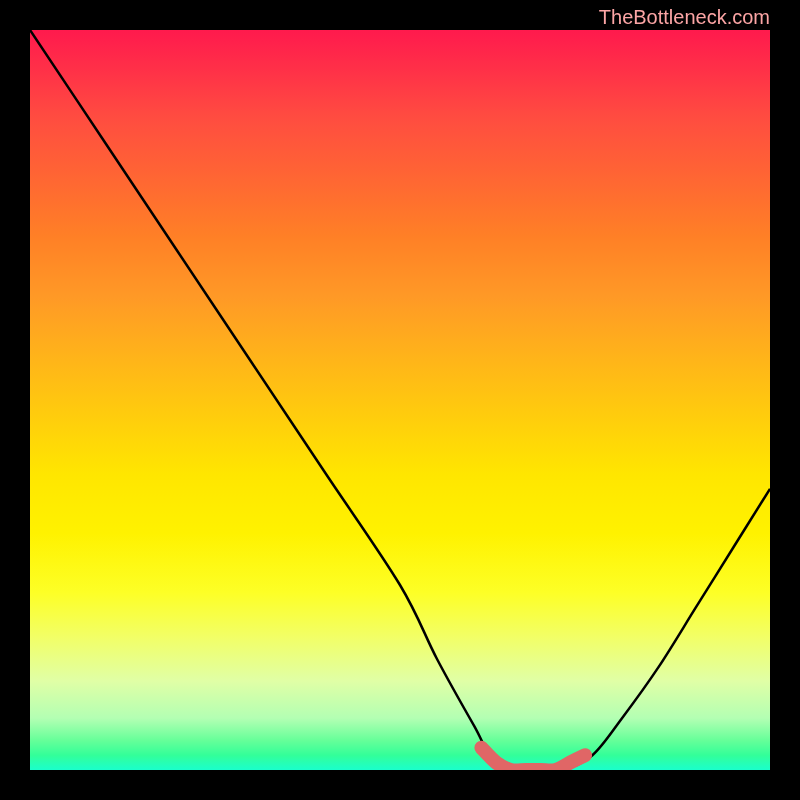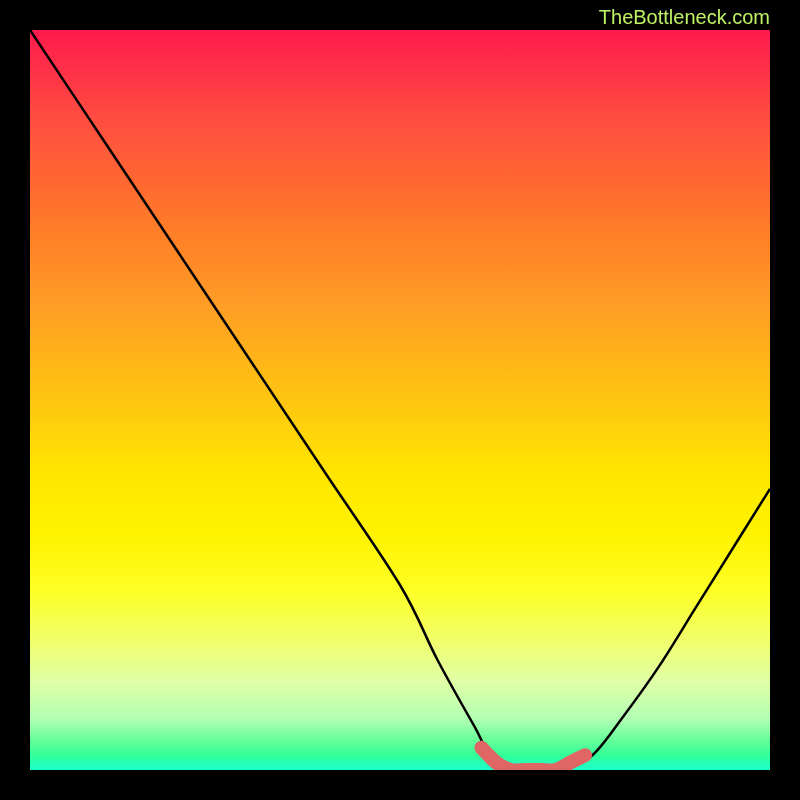--- a/index.html
+++ b/index.html
@@ -27,21 +27,21 @@
       #b3ffb3 93%,
       #66ff99 96%,
       #33ff99 98%,
       #1affcc 100%
     );
   }
   .watermark {
     position: absolute;
     top: 6px;
     right: 30px;
-    color: #bef264;
+    color: #fca5a5;
     font-size: 20px;
     font-family: Arial, sans-serif;
   }
   svg.curve {
     position: absolute;
     top: 0;
     left: 0;
     width: 740px;
     height: 740px;
   }

